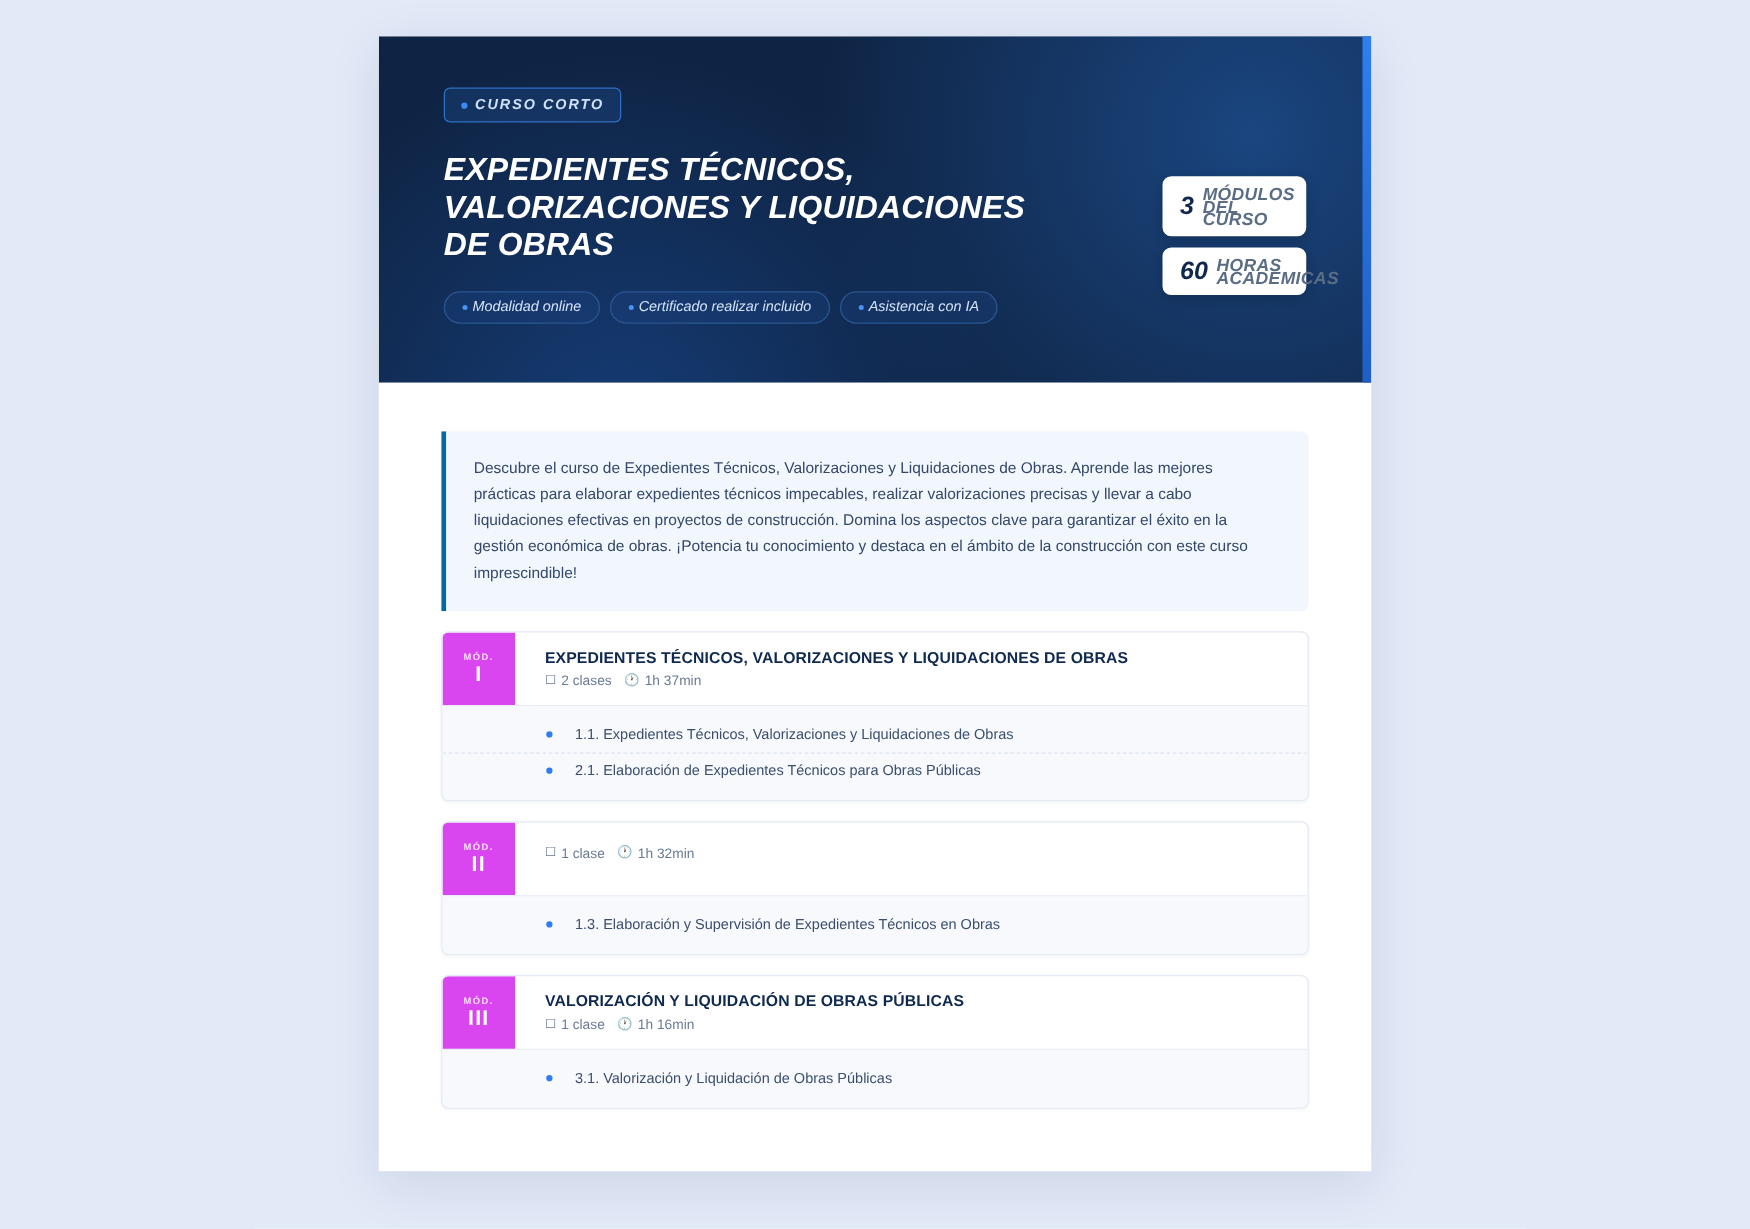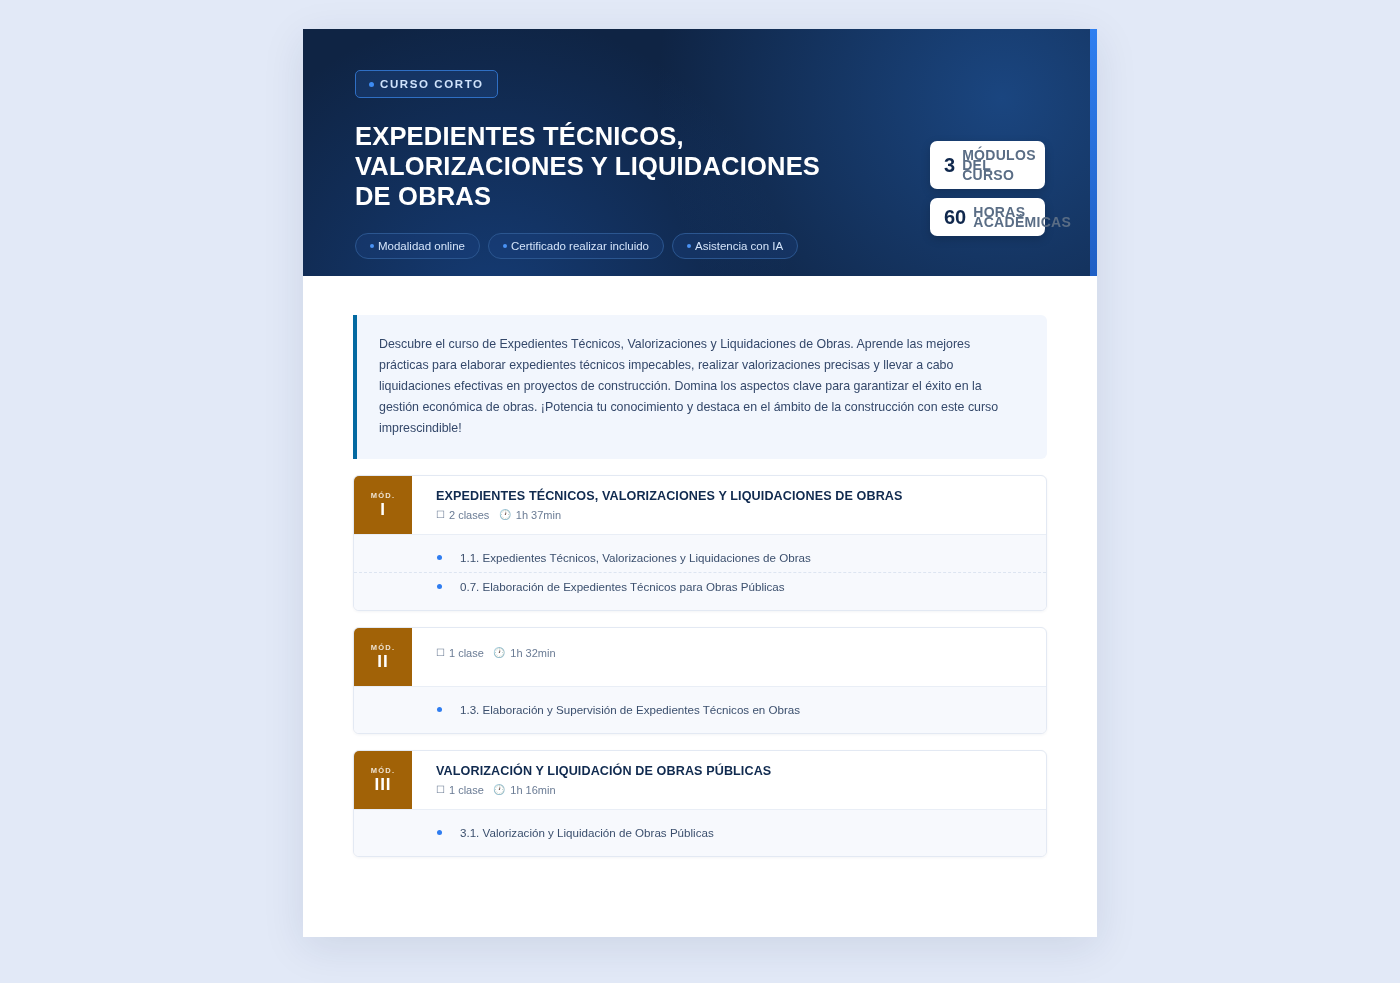--- a/index.html
+++ b/index.html
@@ -25,23 +25,24 @@
     overflow: hidden;
   }
 
   
   .hero {
     position: relative;
     background: #0f2444;
     background-image:
       radial-gradient(circle at 88% 28%, rgba(40,110,200,0.45) 0%, rgba(15,36,68,0) 48%),
       radial-gradient(circle at 24% 115%, rgba(30,95,190,0.40) 0%, rgba(15,36,68,0) 45%);
-    height: 247px;
+    height: 277px;
     padding: 0 52px;
     box-sizing: border-box;
+    font-style: italic;
   }
   .hero:after {
     content: "";
     position: absolute;
     right: 0;
     top: 0;
     bottom: 0;
     width: 7px;
     background: linear-gradient(180deg, #2e7ff0 0%, #1f5fc4 100%);
   }
@@ -177,21 +178,21 @@
     background: #ffffff;
     box-shadow: 0 1px 3px rgba(20,40,80,0.05);
   }
   .module-head {
     display: flex;
     align-items: stretch;
   }
   .mod-num {
     width: 58px;
     min-height: 58px;
-    background: #a16207;
+    background: #d946ef;
     background-image: linear-gradient(160deg, #1d4party 0%, #143a77 100%);
     color: #ffffff;
     display: flex;
     flex-direction: column;
     align-items: center;
     justify-content: center;
     flex: 0 0 58px;
   }
   .mod-num .lbl {
     font-size: 7.5px;
@@ -324,21 +325,21 @@
           </div>
         </div>
       </div>
       <div class="lesson-list">
         <div class="lesson divider">
           <span class="bdot"></span>
           <span>1.1. Expedientes Técnicos, Valorizaciones y Liquidaciones de Obras</span>
         </div>
         <div class="lesson">
           <span class="bdot"></span>
-          <span>0.7. Elaboración de Expedientes Técnicos para Obras Públicas</span>
+          <span>2.1. Elaboración de Expedientes Técnicos para Obras Públicas</span>
         </div>
       </div>
     </div>
 
     <div class="module">
       <div class="module-head">
         <div class="mod-num">
           <span class="lbl">MÓD.</span>
           <span class="rn">II</span>
         </div>

